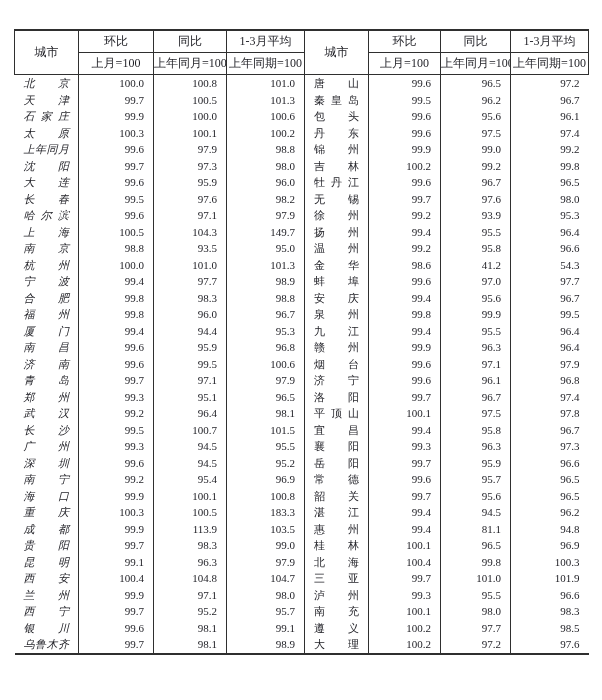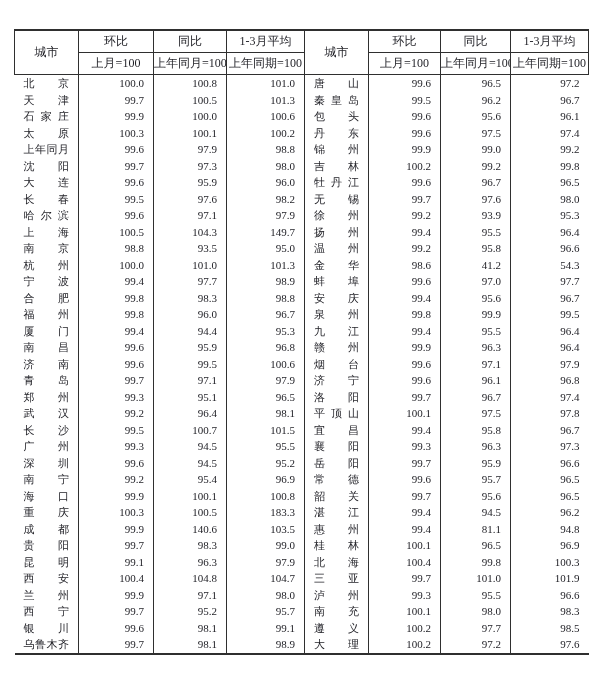--- a/index.html
+++ b/index.html
@@ -52,21 +52,21 @@
     border-left: 1px solid #2f2f2f;
     white-space: nowrap;
     overflow: hidden;
   }
   tbody td.city {
     text-align: justify;
     text-align-last: justify;
     -moz-text-align-last: justify;
     padding: 0 9px;
   }
-  tbody td.city.no-left { border-left: none; }
+  tbody td.city.no-left { border-left: none; font-style: italic; }
   tbody td.num {
     text-align: right;
     padding-right: 9px;
     font-family: "Liberation Serif", "DejaVu Serif", serif;
   }
 </style>
 </head>
 <body style="background: rgb(255, 255, 255); color: rgb(30, 30, 36);">
 
 <div class="page">
@@ -370,21 +370,21 @@
           <td class="num">100.5</td>
           <td class="num">183.3</td>
           <td class="city">湛江</td>
           <td class="num">99.4</td>
           <td class="num">94.5</td>
           <td class="num">96.2</td>
         </tr>
         <tr>
           <td class="city no-left">成都</td>
           <td class="num">99.9</td>
-          <td class="num">140.6</td>
+          <td class="num">113.9</td>
           <td class="num">103.5</td>
           <td class="city">惠州</td>
           <td class="num">99.4</td>
           <td class="num">81.1</td>
           <td class="num">94.8</td>
         </tr>
         <tr>
           <td class="city no-left">贵阳</td>
           <td class="num">99.7</td>
           <td class="num">98.3</td>

